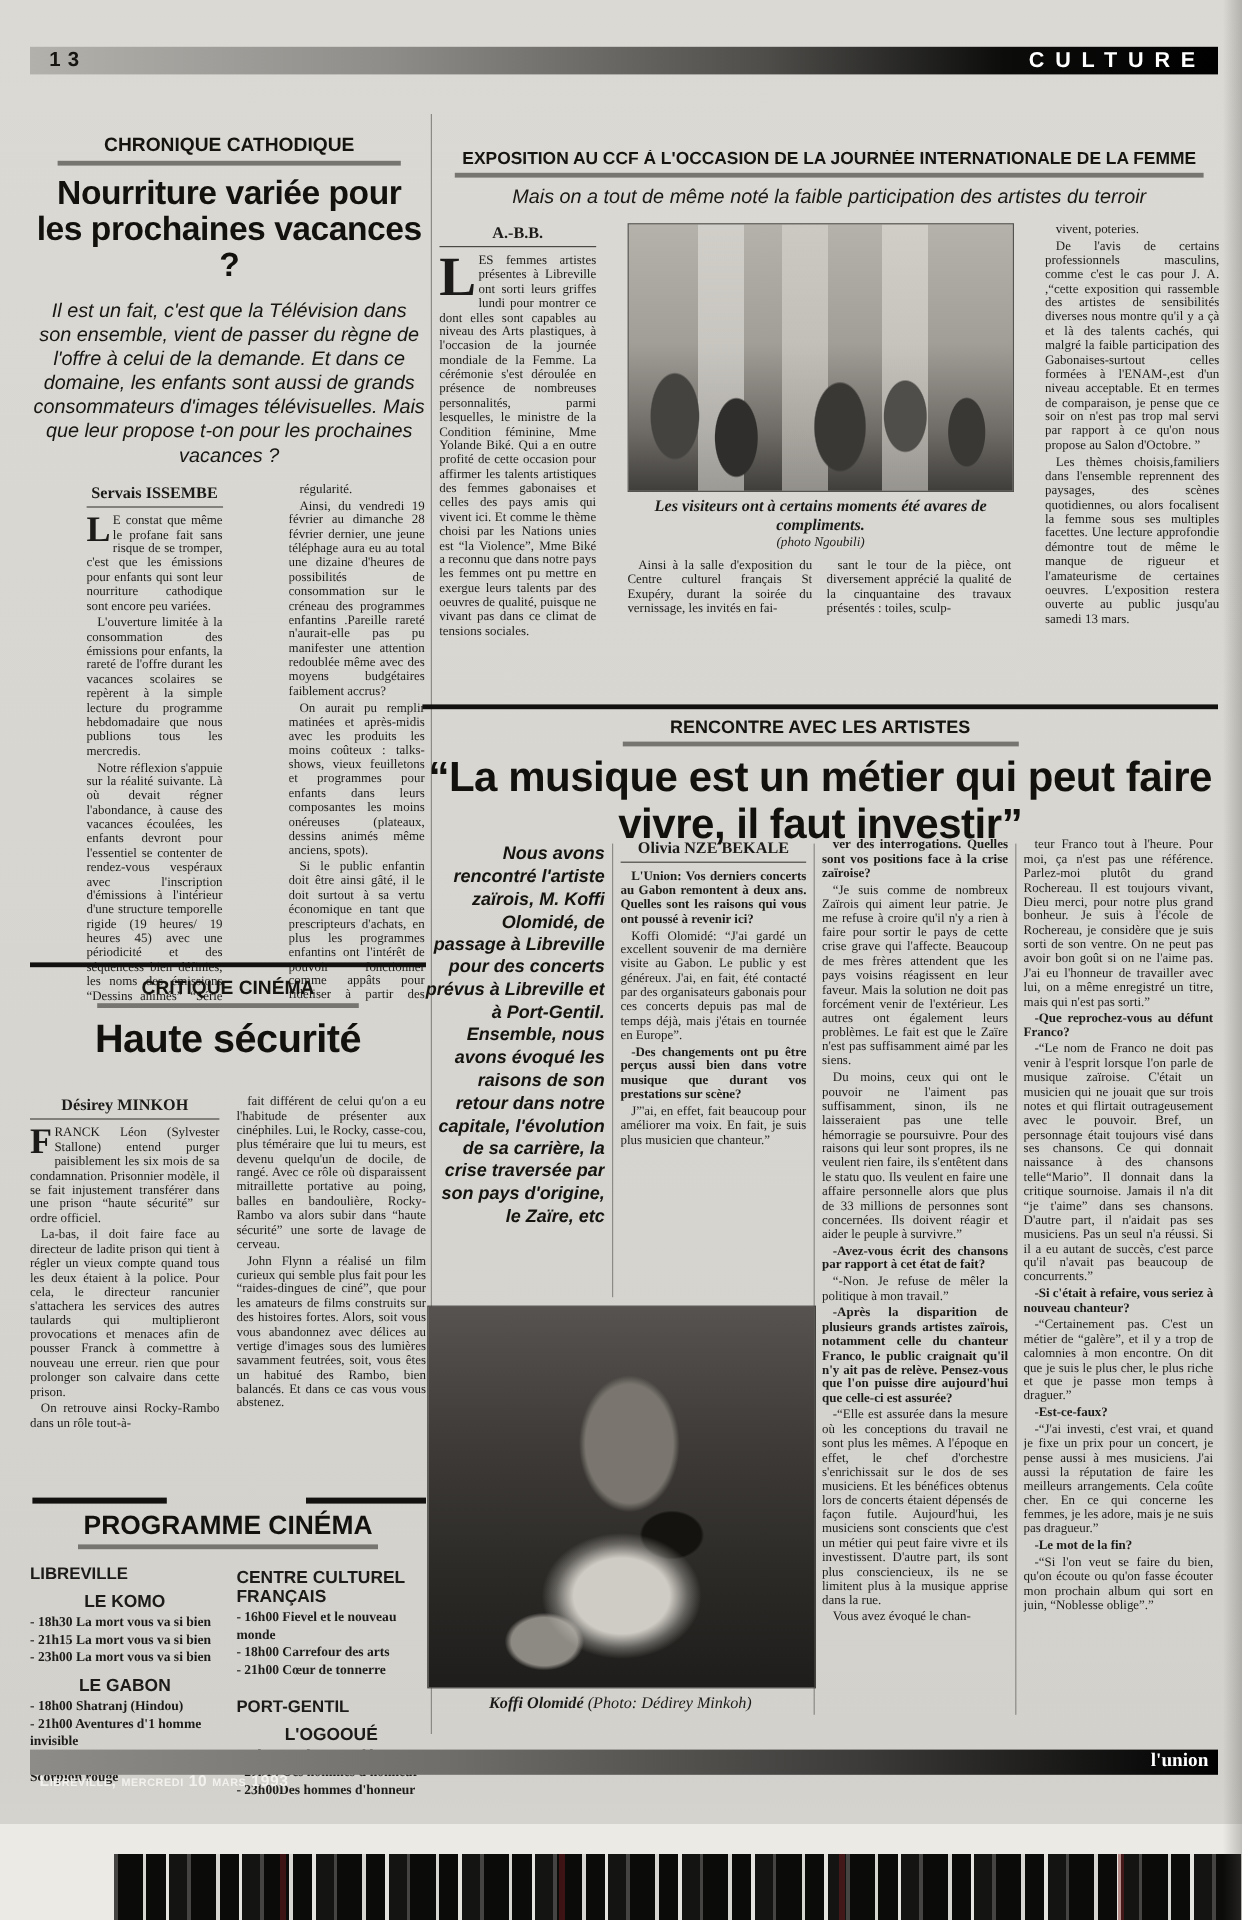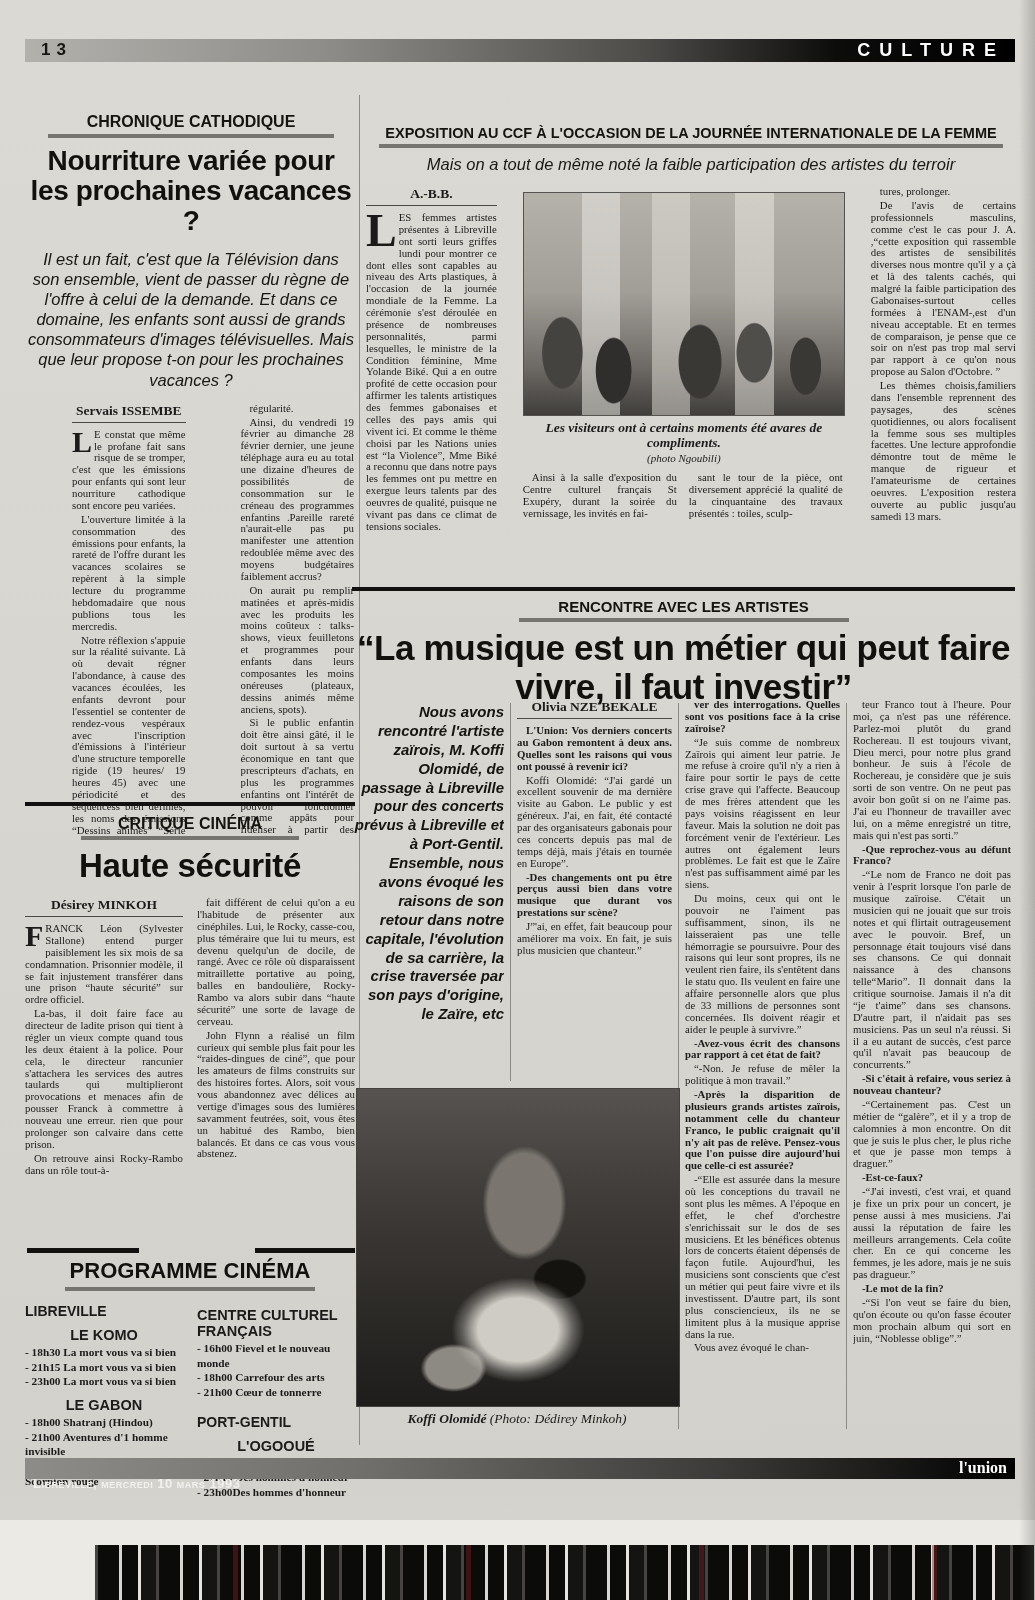--- a/index.html
+++ b/index.html
@@ -52,21 +52,21 @@
   .art1 .intro{font-family:"Liberation Sans",sans-serif;font-style:italic;font-size:16.5px;
         line-height:1.22;text-align:center;margin-top:13px;color:#181712;}
   .art1-cols{display:flex;gap:11px;margin-top:13px;}
   .art1-cols .col{width:157px;height:432px;margin-left:44px;}
   
   .expo{position:absolute;left:366px;top:84px;width:650px;height:502px;overflow:hidden;margin-top:41px;}
   .expo .kicker{font-size:14.5px;}
   .expo .kbar{width:96%;}
   .expo .headline{font-size:33px;line-height:1.1;margin-top:5px;}
   .expo .subhead{font-size:16.5px;margin-top:7px;}
-  .expo-row{display:flex;gap:26px;margin-top:12px;align-items:flex-end;}
+  .expo-row{display:flex;gap:26px;margin-top:12px;}
   .expo-colA{width:146px;height:352px;}
   .expo-center{width:322px;}
   .expo-colB{width:162px;height:352px;}
   .photo-expo{width:320px;height:222px;border:1px solid #55534f;
         background:
           radial-gradient(34px 60px at 12% 72%,#454340 0 58%,rgba(0,0,0,0) 61%),
           radial-gradient(30px 55px at 28% 80%,#2f2e2c 0 58%,rgba(0,0,0,0) 61%),
           radial-gradient(36px 62px at 55% 76%,#3a3835 0 58%,rgba(0,0,0,0) 61%),
           radial-gradient(30px 50px at 72% 72%,#504e4a 0 58%,rgba(0,0,0,0) 61%),
           radial-gradient(26px 48px at 88% 78%,#3a3835 0 58%,rgba(0,0,0,0) 61%),
@@ -92,21 +92,21 @@
           radial-gradient(42px 32px at 63% 60%,#14130f 0 58%,rgba(0,0,0,0) 64%),
           radial-gradient(55px 40px at 30% 88%,#8d8983 0 50%,rgba(0,0,0,0) 60%),
           linear-gradient(180deg,#565350 0%,#3e3b38 35%,#2c2a27 70%,#1e1d1b 100%);}
   .itv-cap{position:absolute;left:0;top:820px;width:330px;text-align:center;font-size:13.5px;font-style:italic;}
   .itv-cap b{font-weight:700;}
   
   .crit{position:absolute;left:25px;top:802px;width:330px;height:442px;border-top:4px solid #121110;overflow:hidden;}
   .crit .kicker{font-size:16px;margin-top:9px;}
   .crit .kbar{width:66%;}
   .crit .headline{font-size:33px;margin-top:7px;}
-  .crit-cols{display:flex;gap:14px;margin-top:12px;}
+  .crit-cols{display:flex;gap:14px;margin-top:28px;}
   .crit-cols .col{width:158px;height:330px;}
   
   .prog{position:absolute;left:25px;top:1248px;width:330px;height:200px;}
   .prog-bar-l{position:absolute;left:2px;top:0;width:112px;height:5px;background:#121110;}
   .prog-bar-r{position:absolute;right:0;top:0;width:100px;height:5px;background:#121110;}
   .prog-title{font-family:"Liberation Sans",sans-serif;font-weight:700;font-size:22px;
         text-align:center;margin-top:10px;color:#12110d;}
   .prog .kbar{width:250px;}
   .prog-cols{display:flex;gap:14px;margin-top:8px;}
   .prog-col{width:158px;}
@@ -167,21 +167,21 @@
         <div class="expo-below">
           <div class="bcol">
               <p class="para">Ainsi à la salle d'exposition du Centre culturel français St Exupéry, durant la soirée du vernissage, les invités en fai-</p>
             </div>
           <div class="bcol">
               <p class="para">sant le tour de la pièce, ont diversement apprécié la qualité de la cinquantaine des travaux présentés : toiles, sculp-</p>
             </div>
         </div>
       </div>
       <div class="expo-colB colbox">
-          <p class="para">tures, prolonger.</p>
+          <p class="para">vivent, poteries.</p>
           <p class="para">De l'avis de certains professionnels masculins, comme c'est le cas pour J. A. ,“cette exposition qui rassemble des artistes de sensibilités diverses nous montre qu'il y a çà et là des talents cachés, qui malgré la faible participation des Gabonaises-surtout celles formées à l'ENAM-,est d'un niveau acceptable. Et en termes de comparaison, je pense que ce soir on n'est pas trop mal servi par rapport à ce qu'on nous propose au Salon d'Octobre. ”</p>
           <p class="para">Les thèmes choisis,familiers dans l'ensemble  reprennent des paysages, des scènes quotidiennes, ou alors focalisent la femme sous ses multiples facettes. Une lecture approfondie démontre tout de même le manque de rigueur et l'amateurisme de certaines oeuvres. L'exposition restera ouverte au public jusqu'au samedi 13 mars.</p>
         </div>
     </div>
   </div>
 
   <div class="itv">
     <div class="kicker">RENCONTRE AVEC LES ARTISTES</div>
     <div class="kbar"></div>
     <div class="headline">“La musique est un métier qui peut faire vivre, il faut investir”</div>

